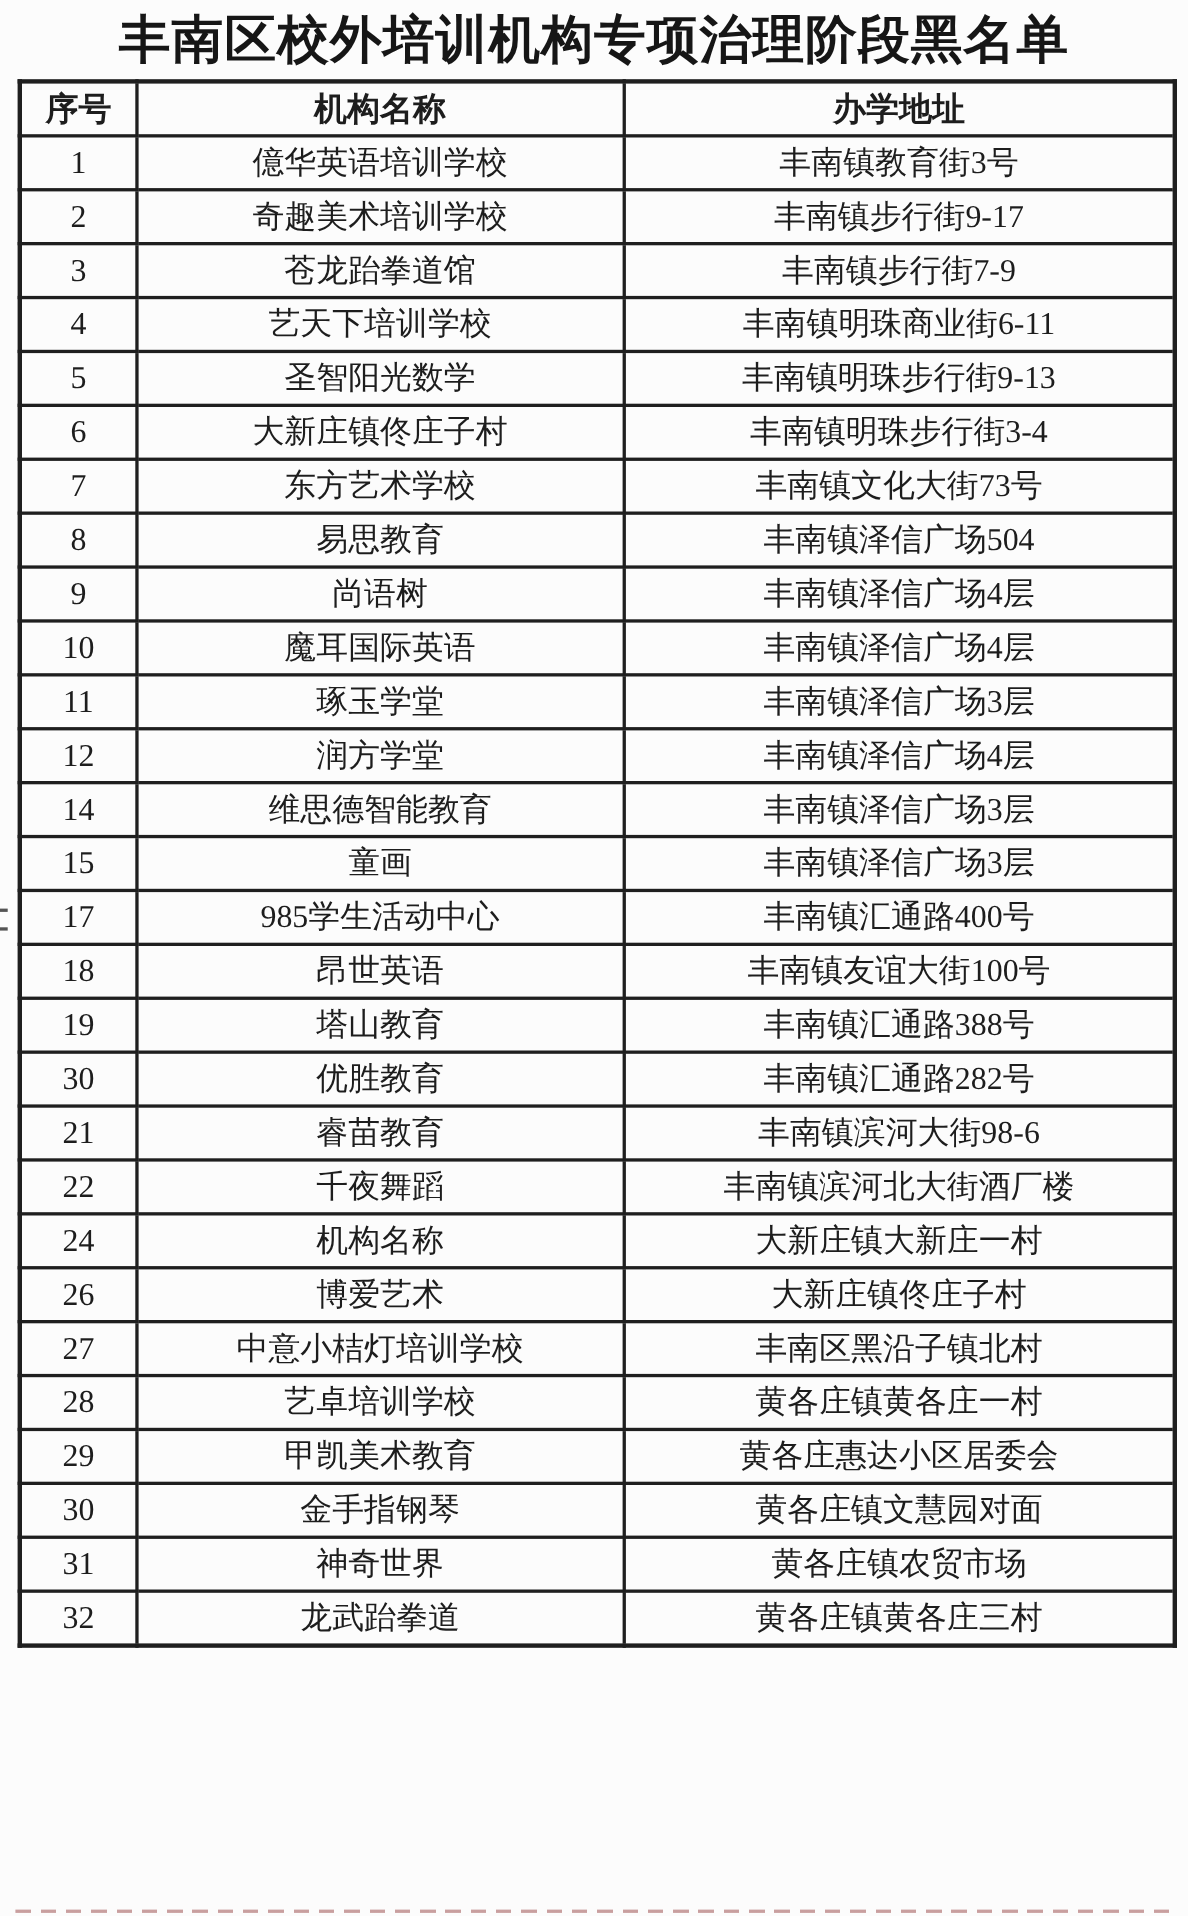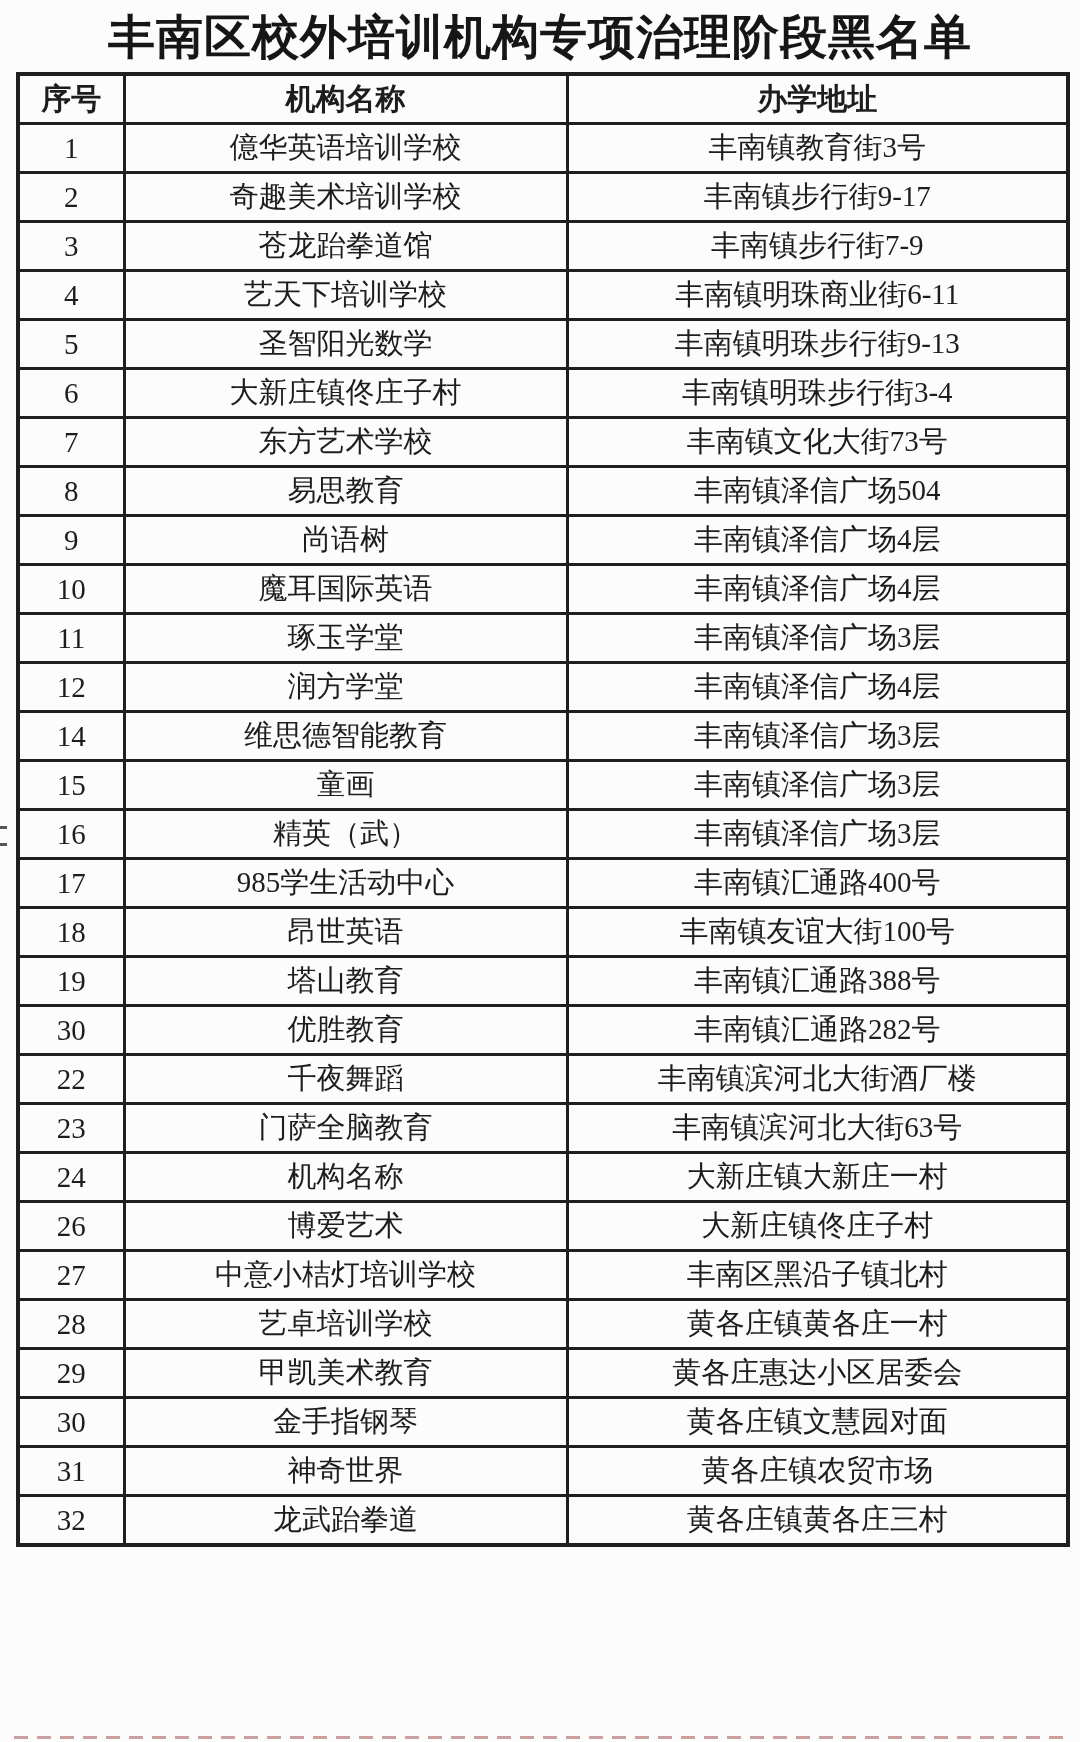--- a/index.html
+++ b/index.html
@@ -153,55 +153,50 @@
           <td class="idx">14</td>
           <td>维思德智能教育</td>
           <td>丰南镇泽信广场3层</td>
         </tr>
       <tr>
           <td class="idx">15</td>
           <td>童画</td>
           <td>丰南镇泽信广场3层</td>
         </tr>
       <tr>
-          <td class="idx">16</td>
-          <td>精英（武）</td>
-          <td>丰南镇泽信广场3层</td>
-        </tr>
-      <tr>
           <td class="idx">17</td>
           <td>985学生活动中心</td>
           <td>丰南镇汇通路400号</td>
         </tr>
       <tr>
           <td class="idx">18</td>
           <td>昂世英语</td>
           <td>丰南镇友谊大街100号</td>
         </tr>
       <tr>
           <td class="idx">19</td>
           <td>塔山教育</td>
           <td>丰南镇汇通路388号</td>
         </tr>
       <tr>
           <td class="idx">30</td>
           <td>优胜教育</td>
           <td>丰南镇汇通路282号</td>
         </tr>
       <tr>
+          <td class="idx">21</td>
+          <td>睿苗教育</td>
+          <td>丰南镇滨河大街98-6</td>
+        </tr>
+      <tr>
           <td class="idx">22</td>
           <td>千夜舞蹈</td>
           <td>丰南镇滨河北大街酒厂楼</td>
         </tr>
       <tr>
-          <td class="idx">23</td>
-          <td>门萨全脑教育</td>
-          <td>丰南镇滨河北大街63号</td>
-        </tr>
-      <tr>
           <td class="idx">24</td>
           <td>机构名称</td>
           <td>大新庄镇大新庄一村</td>
         </tr>
       <tr>
           <td class="idx">26</td>
           <td>博爱艺术</td>
           <td>大新庄镇佟庄子村</td>
         </tr>
       <tr>

